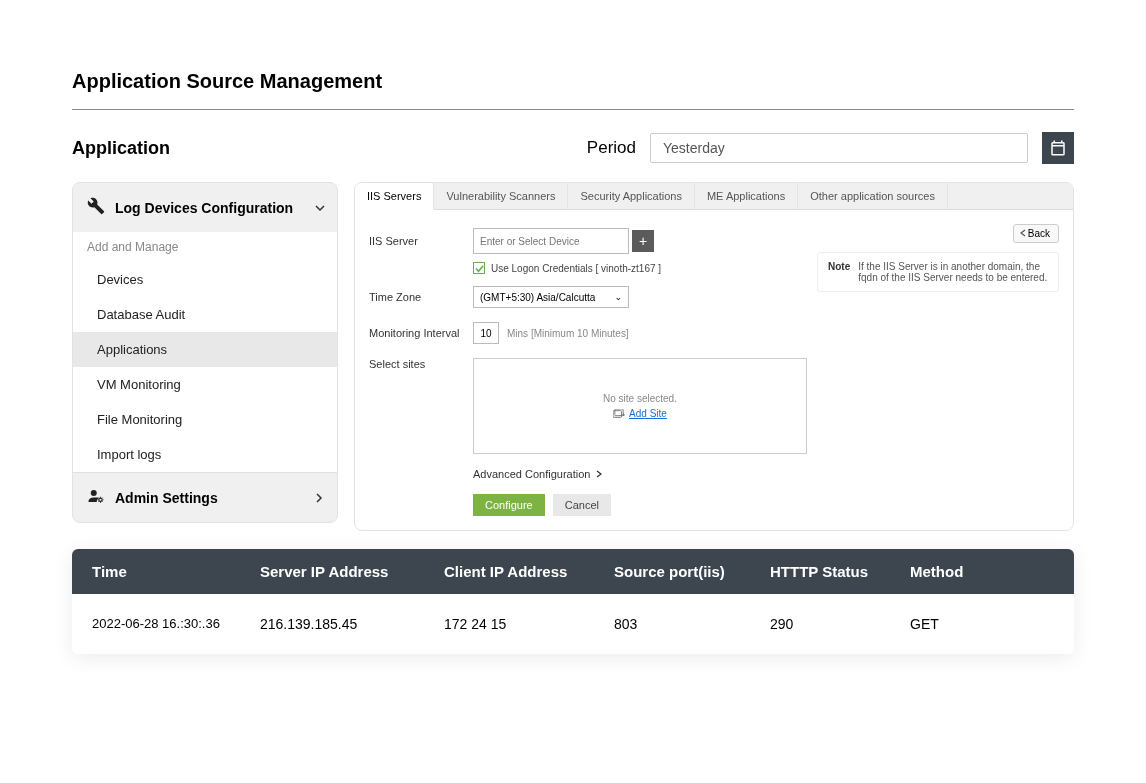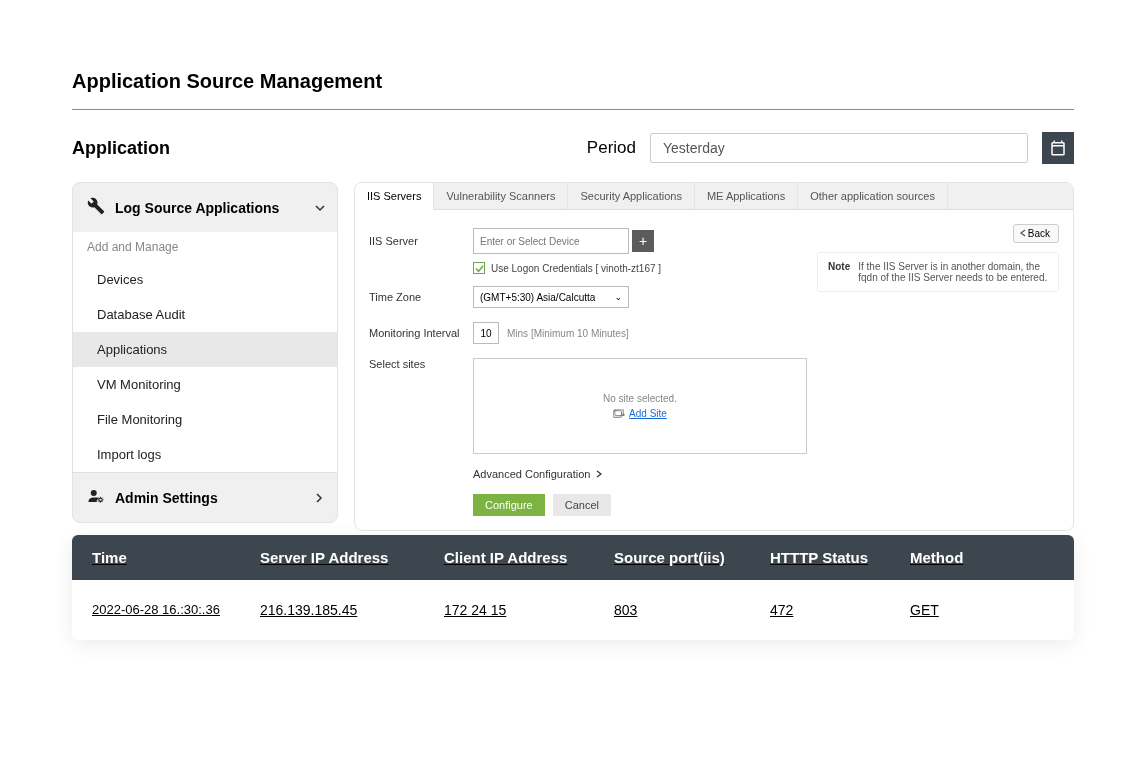--- a/index.html
+++ b/index.html
@@ -50,21 +50,21 @@
 .tz-select .chv { font-size: 9px; }
 .interval-input { width: 26px; height: 22px; border: 1px solid #bbb; font-size: 10px; text-align: center; }
 .interval-hint { font-size: 10px; color: #888; margin-left: 8px; }
 .sites-box { width: 334px; height: 96px; border: 1px solid #ccc; display: flex; flex-direction: column; align-items: center; justify-content: center; font-size: 10px; color: #888; }
 .add-site { color: #1a6dd6; text-decoration: underline; cursor: pointer; margin-top: 4px; display:flex; align-items:center; gap:4px;}
 .adv-cfg { margin-left: 104px; font-size: 11px; color: #333; margin-bottom: 14px; display:flex; align-items:center; gap:6px;}
 .btns { margin-left: 104px; display: flex; gap: 8px; }
 .btn-configure { background: #7cb342; color: #fff; border: none; padding: 5px 12px; font-size: 11px; cursor: pointer; }
 .btn-cancel { background: #e8e8e8; color: #444; border: none; padding: 5px 12px; font-size: 11px; cursor: pointer; }
 
-.data-table { margin-top: 4px; border-radius: 6px; overflow: hidden; box-shadow: 0 4px 20px rgba(0,0,0,0.08); text-decoration: underline; }
+.data-table { margin-top: 18px; border-radius: 6px; overflow: hidden; box-shadow: 0 4px 20px rgba(0,0,0,0.08); }
 .thead { background: #3d454e; color: #fff; display: flex; padding: 14px 20px; font-size: 15px; font-weight: 600; }
 .tbody { background: #fff; display: flex; padding: 22px 20px; font-size: 14px; }
 .col-time { width: 168px; }
 .col-sip { width: 184px; }
 .col-cip { width: 170px; }
 .col-port { width: 156px; }
 .col-status { width: 140px; }
 .col-method { flex: 1; }
 .tbody .col-time { font-size: 13px; }
 </style>
@@ -93,21 +93,21 @@
   <div class="main">
 
     <div class="sidebar">
       <div class="side-panel">
         <div class="side-head">
           <span class="tool-icon">
             <svg width="18" height="18" viewBox="0 0 24 24" fill="#222">
                 <path d="M22.7 19l-9.1-9.1c.9-2.3.4-5-1.5-6.9-2-2-5-2.4-7.4-1.3L9 6 6 9 1.6 4.7C.5 7.1.9 10.1 2.9 12.1c1.9 1.9 4.6 2.4 6.9 1.5l9.1 9.1c.4.4 1 .4 1.4 0l2.3-2.3c.5-.4.5-1.1.1-1.4z"></path>
               </svg>
           </span>
-          <span>Log Source Applications</span>
+          <span>Log Devices Configuration</span>
           <span class="chev">
             <svg width="10" height="10" viewBox="0 0 10 10">
                 <path d="M1 3 L5 7 L9 3" stroke="#333" stroke-width="1.5" fill="none"></path>
               </svg>
           </span>
         </div>
         <div class="side-sub">Add and Manage</div>
         <div class="side-items">
           <div class="side-item">Devices</div>
           <div class="side-item">Database Audit</div>
@@ -224,18 +224,18 @@
       <div class="col-cip">Client IP Address</div>
       <div class="col-port">Source port(iis)</div>
       <div class="col-status">HTTTP Status</div>
       <div class="col-method">Method</div>
     </div>
     <div class="tbody">
       <div class="col-time">2022-06-28 16.:30:.36</div>
       <div class="col-sip">216.139.185.45</div>
       <div class="col-cip">172 24 15</div>
       <div class="col-port">803</div>
-      <div class="col-status">472</div>
+      <div class="col-status">290</div>
       <div class="col-method">GET</div>
     </div>
   </div>
 
 </div>
 
 </body></html>

